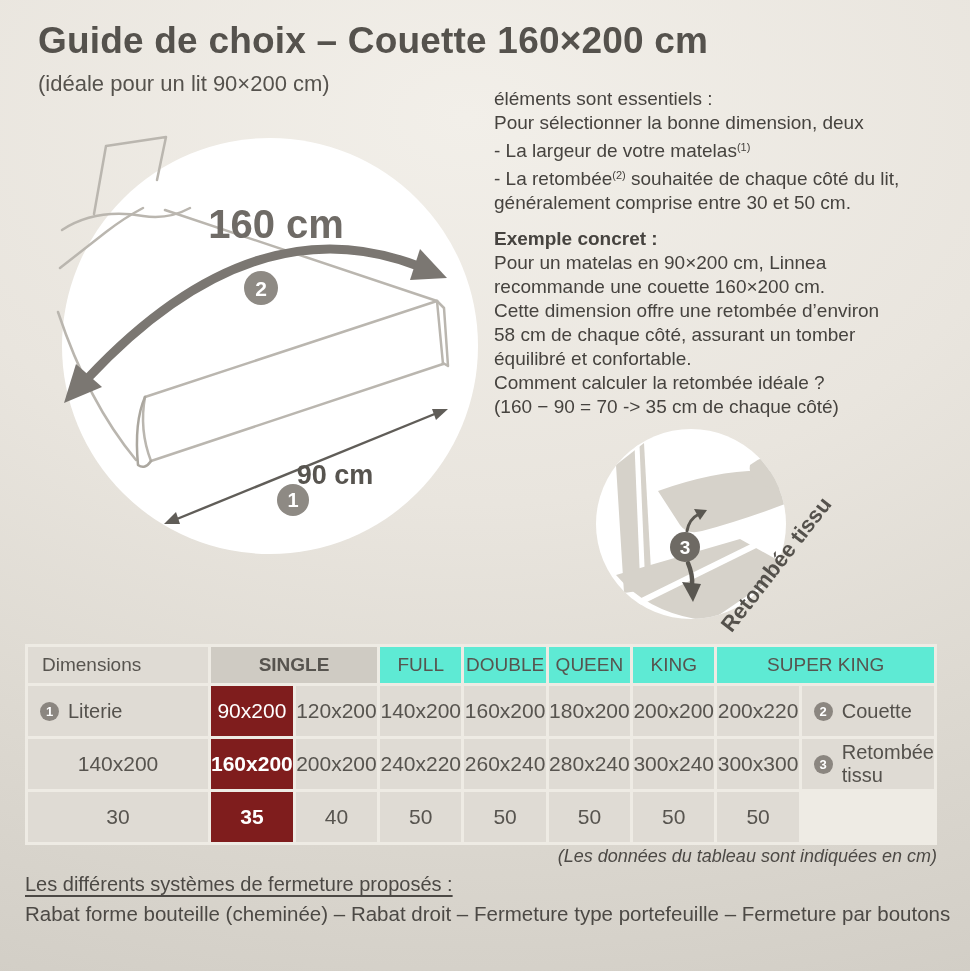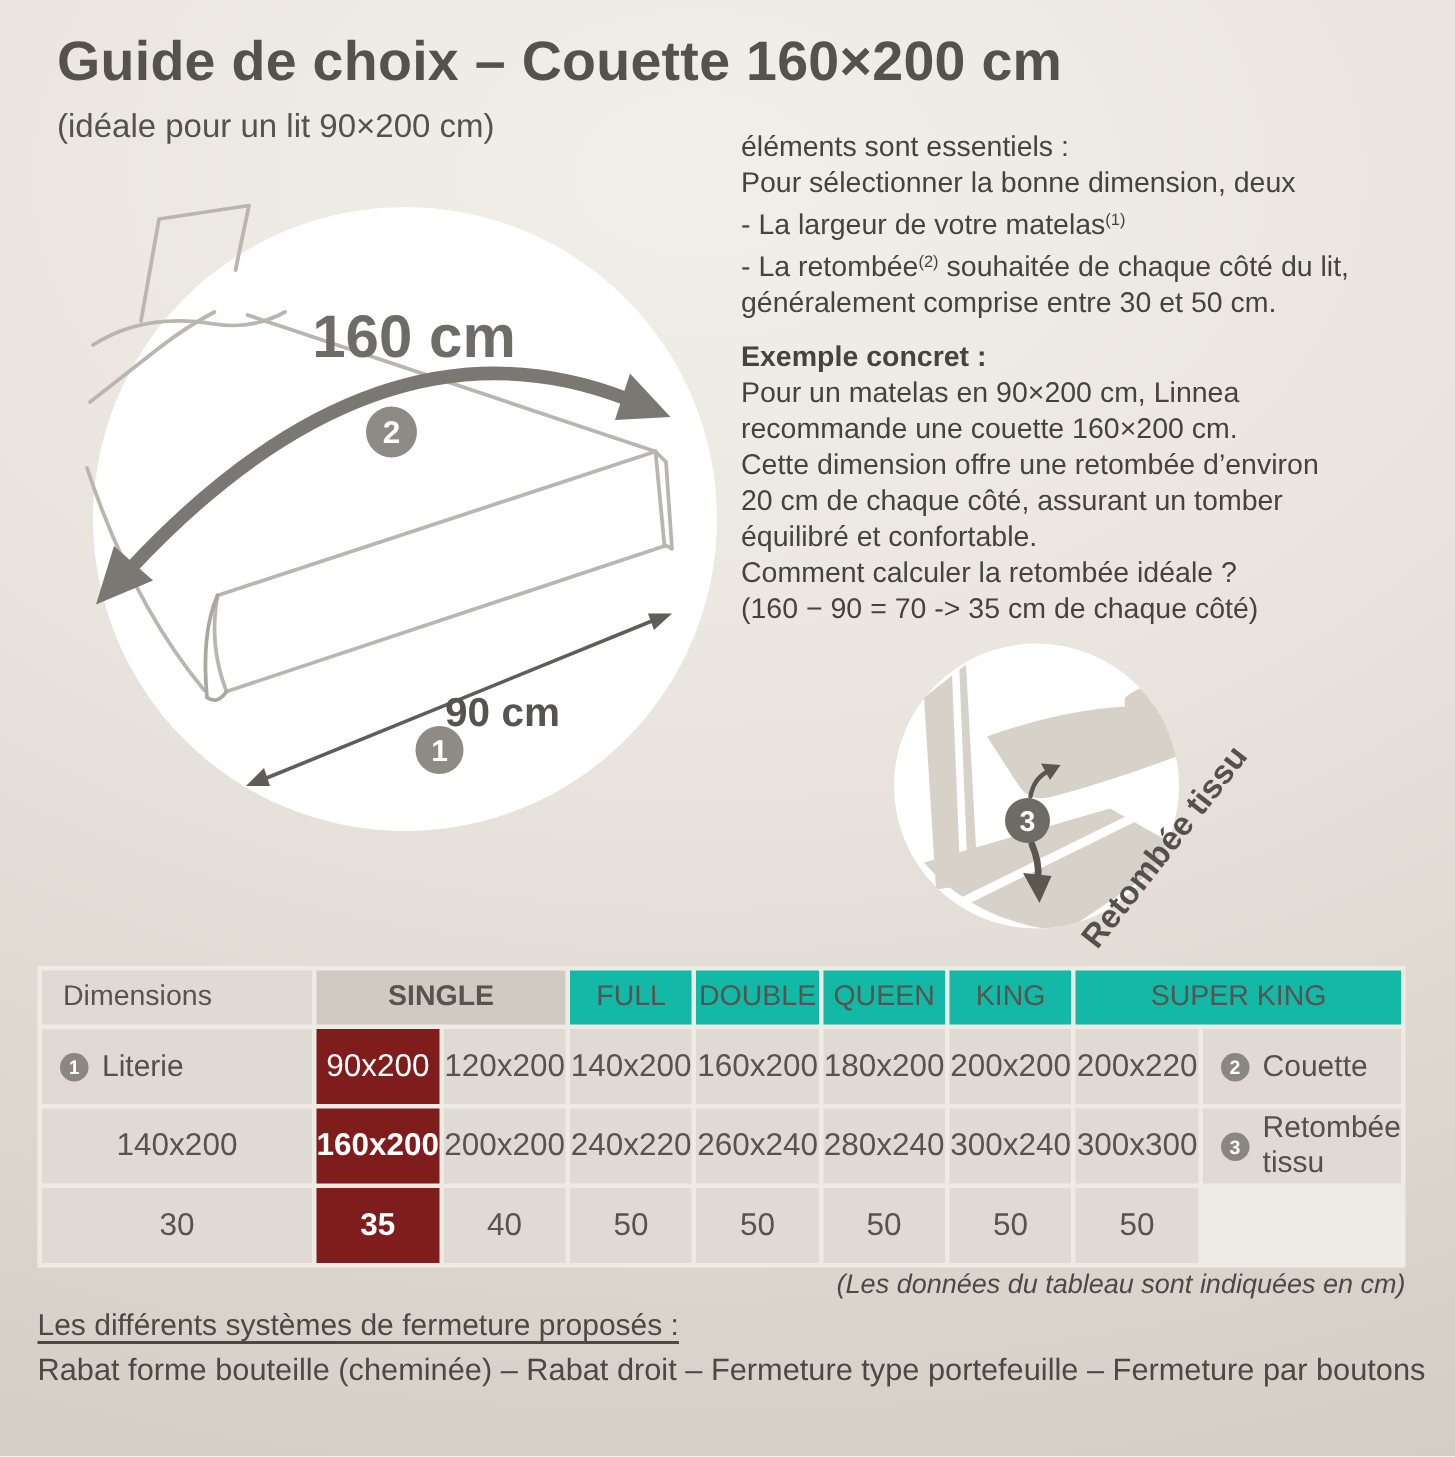--- a/index.html
+++ b/index.html
@@ -24,21 +24,21 @@
   .dim-small{font-size:27px;font-weight:bold;fill:#57544f;}
   .badge-txt{fill:#ffffff;font-weight:bold;}
   .rot-label{font-size:22px;font-weight:bold;fill:#54514c;}
 
   .size-table{
     position:absolute;left:25px;top:644px;width:912px;box-sizing:border-box;
     background:#eeebe4;padding:3px;display:grid;
     grid-template-columns:180px repeat(8,1fr);
     grid-template-rows:36px 50px 50px 50px;gap:3px;
   }
-  .th{background:#14b8a6;display:flex;align-items:center;justify-content:center;font-size:19px;color:#57544f;}
+  .th{background:#5eead4;display:flex;align-items:center;justify-content:center;font-size:19px;color:#57544f;}
   .th-dim{background:#dfdbd4;justify-content:flex-start;padding-left:14px;}
   .th-single{grid-column:2 / span 2;background:#cfcbc3;font-weight:bold;}
   .th-sk{grid-column:8 / span 2;}
   .cell{background:#dfdbd4;display:flex;align-items:center;justify-content:center;font-size:21px;color:#57544f;}
   .cell.hl{background:#7f1d1d;color:#ffffff;}
   .cell.hl.bold{font-weight:bold;}
   .label-cell{justify-content:flex-start;padding-left:12px;gap:9px;font-size:20px;color:#54514c;}
   .badge{min-width:19px;height:19px;border-radius:50%;background:#8b8680;color:#fff;
     font-size:13px;font-weight:bold;display:flex;align-items:center;justify-content:center;}
 
@@ -96,21 +96,21 @@
     <div class="tline">éléments sont essentiels :</div>
     <div class="tline">Pour sélectionner la bonne dimension, deux</div>
     <div class="tline"><span>- La largeur de votre matelas</span><sup>(1)</sup></div>
     <div class="tline"><span>- La retombée</span><sup>(2)</sup><span> souhaitée de chaque côté du lit,</span></div>
     <div class="tline">généralement comprise entre 30 et 50 cm.</div>
 
     <div class="ex-heading">Exemple concret :</div>
     <div class="tline">Pour un matelas en 90×200 cm, Linnea</div>
     <div class="tline">recommande une couette 160×200 cm.</div>
     <div class="tline">Cette dimension offre une retombée d’environ</div>
-    <div class="tline">20 cm de chaque côté, assurant un tomber</div>
+    <div class="tline">58 cm de chaque côté, assurant un tomber</div>
     <div class="tline">équilibré et confortable.</div>
     <div class="tline">Comment calculer la retombée idéale ?</div>
     <div class="tline">(160 − 90 = 70  -&gt; 35 cm de chaque côté)</div>
   </div>
 
   <svg class="drop-diagram" width="255" height="220" viewBox="0 0 255 220">
     <defs>
       <clipPath id="smallClip">
           <circle cx="101" cy="99" r="95"></circle>
         </clipPath>

